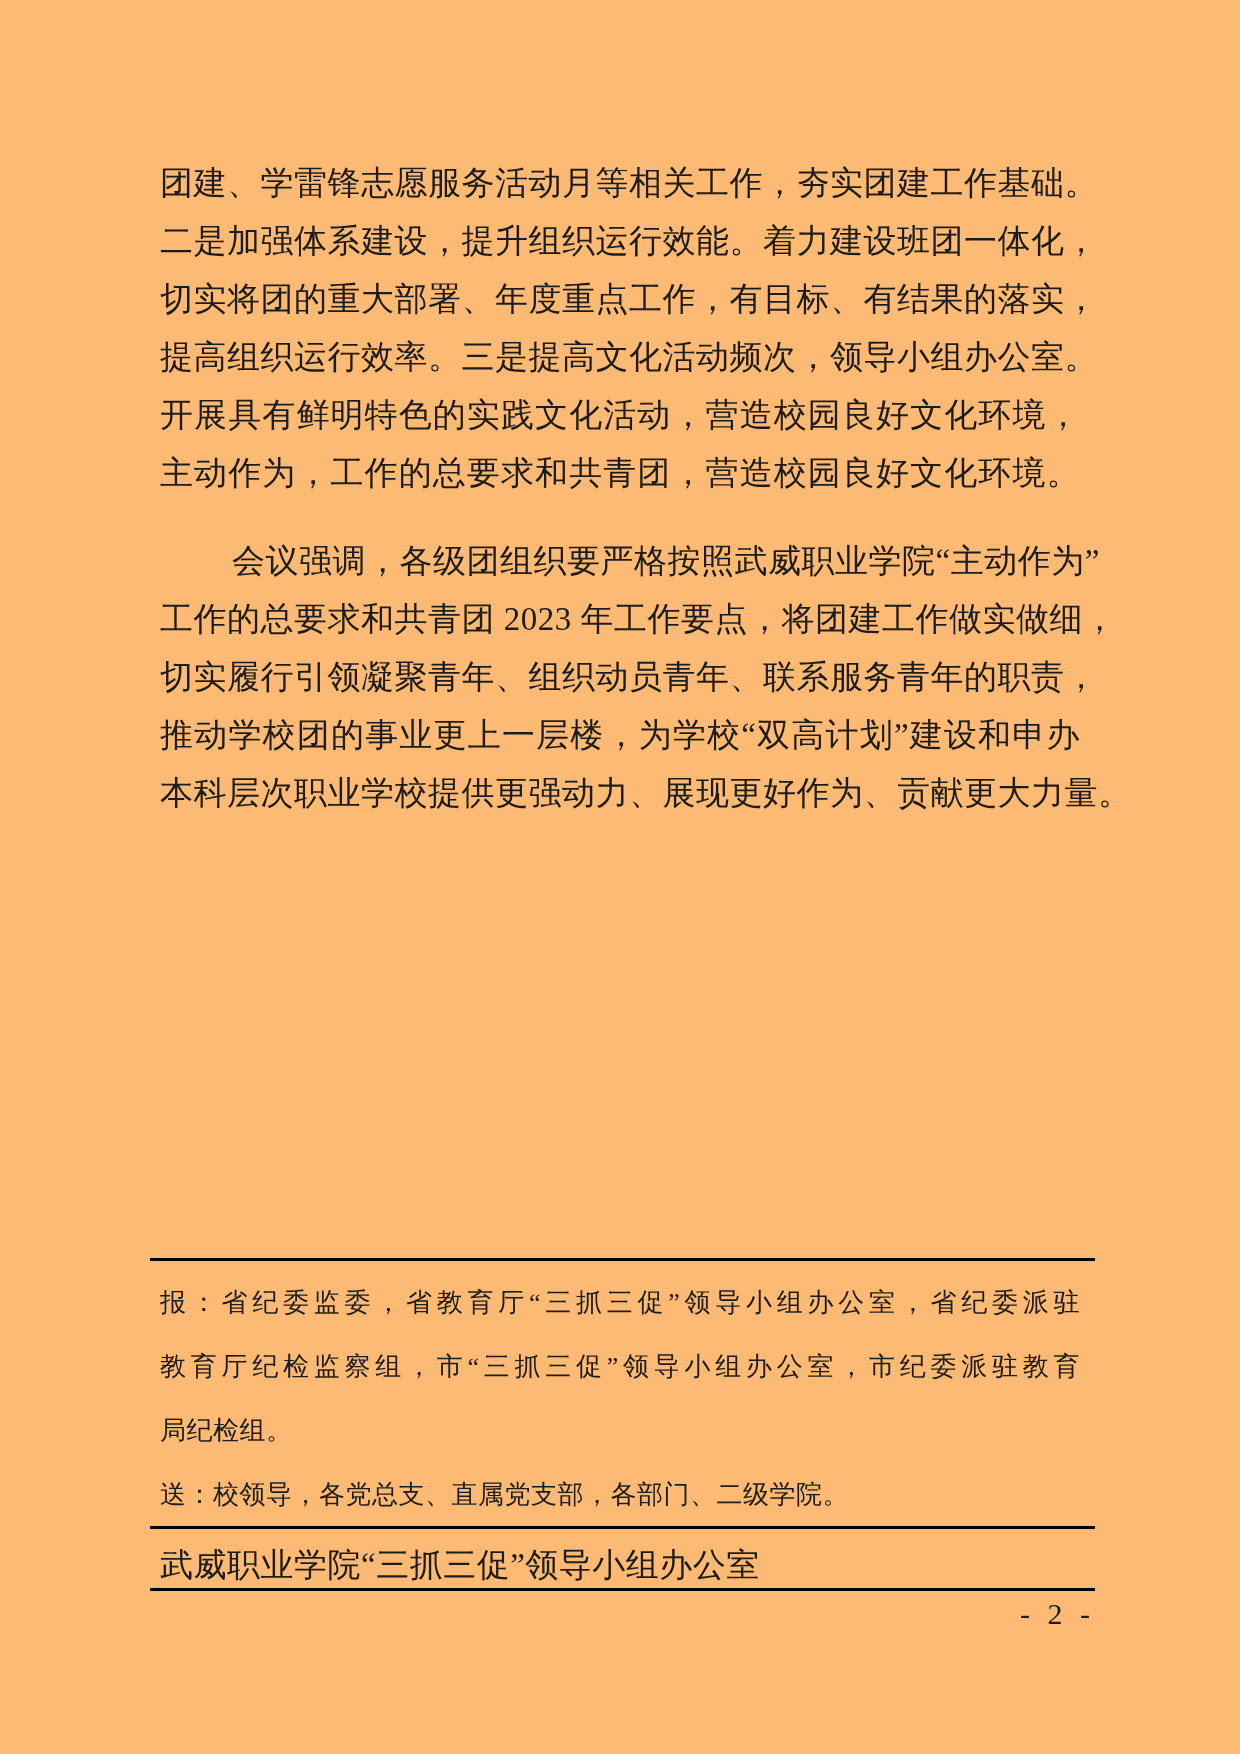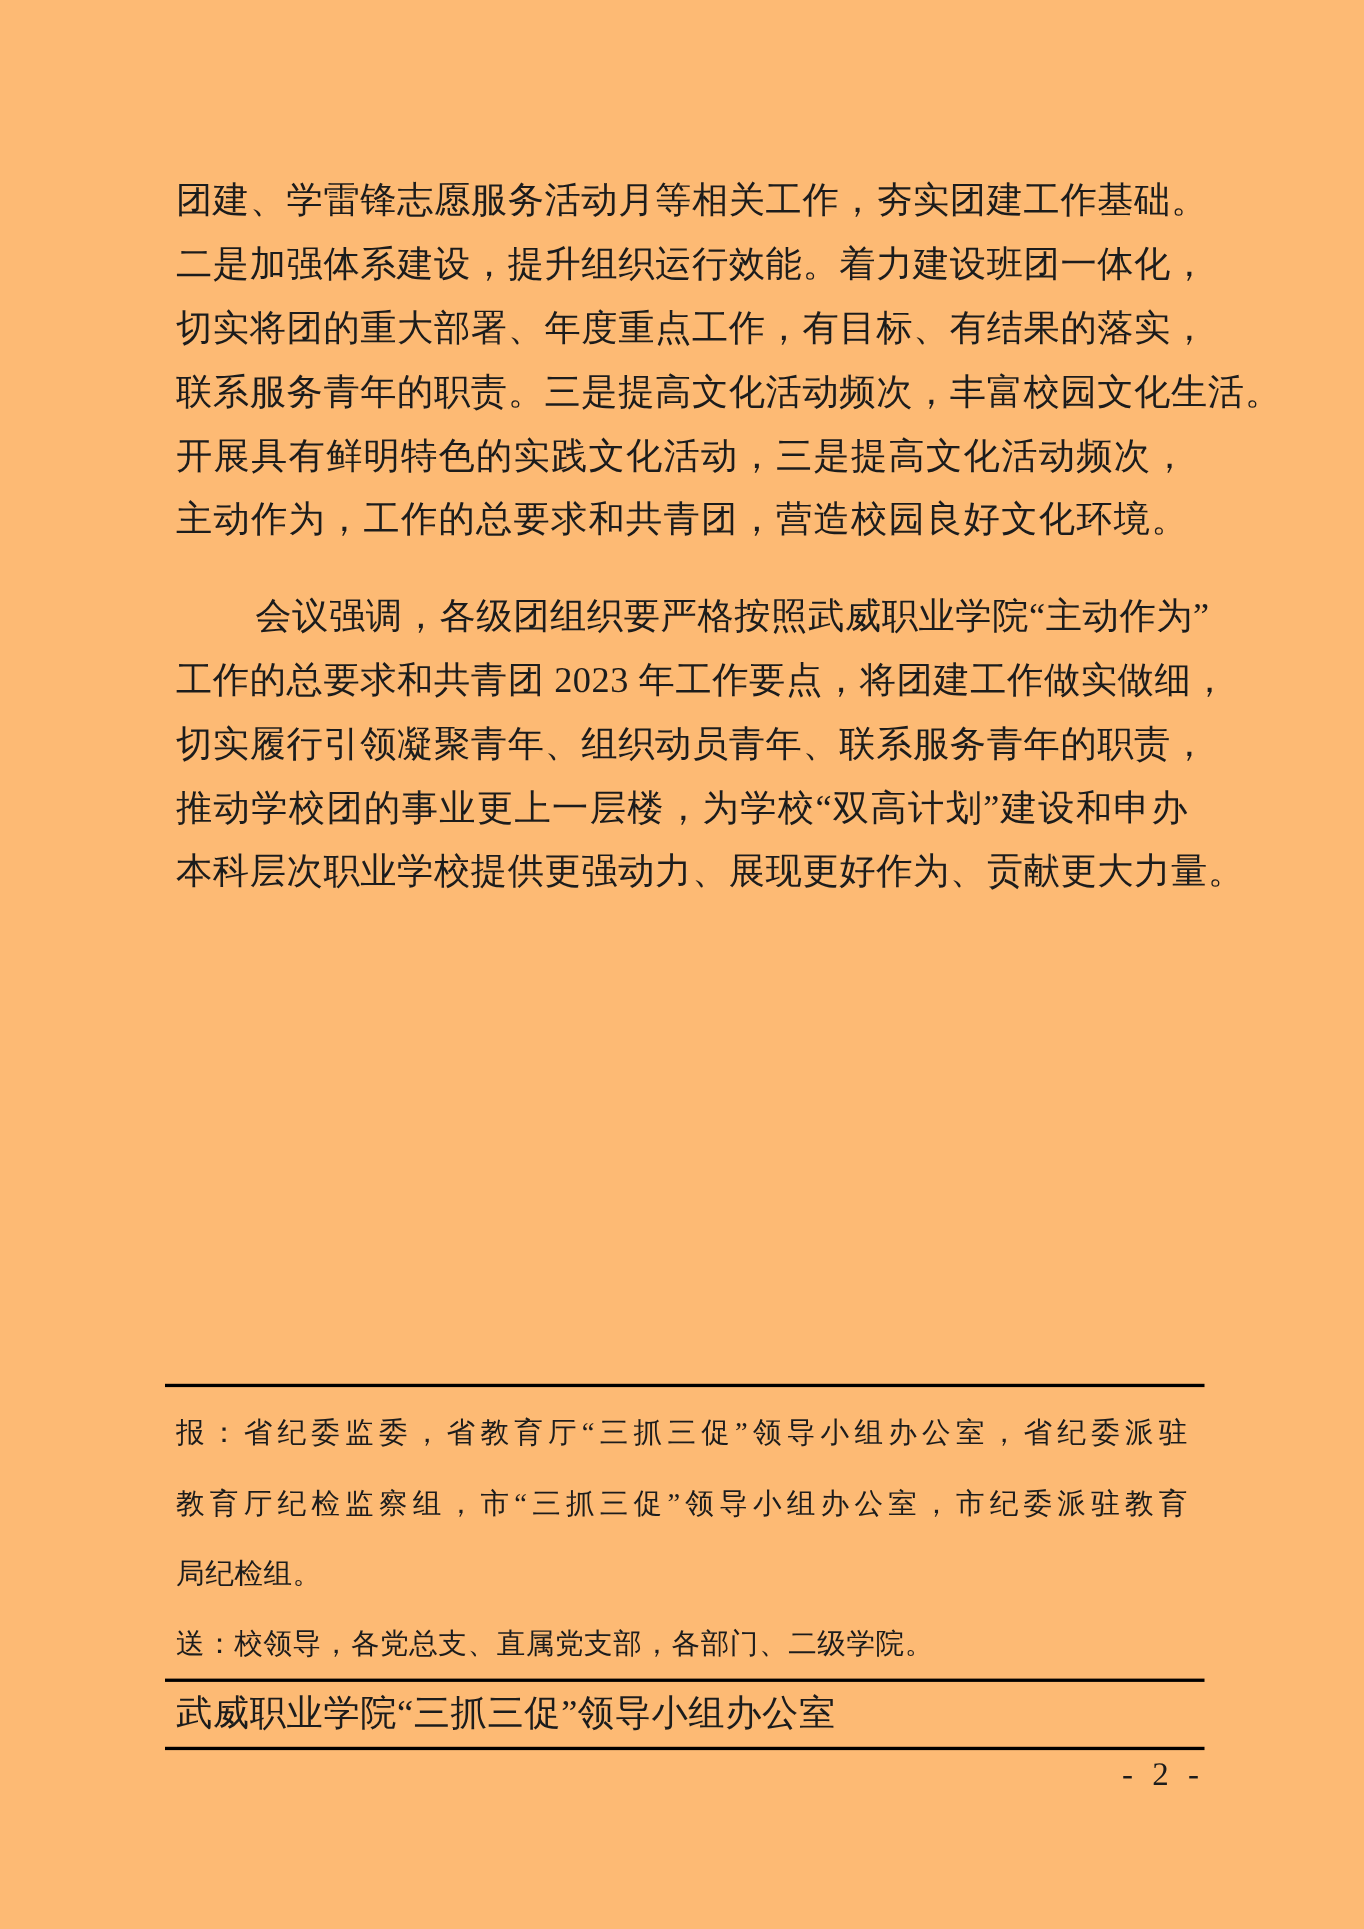--- a/index.html
+++ b/index.html
@@ -70,21 +70,21 @@
   }
 
   .issuer-row {
     position: absolute;
     top: 1526px;
     left: 160px;
     width: 912px;
     height: 62px;
     display: flex;
     justify-content: space-between;
-    align-items: center;
+    align-items: flex-end;
     font-size: 33px;
     letter-spacing: 0.5px;
     white-space: nowrap;
   }
   .page-number {
     position: absolute;
     top: 1596px;
     left: 150px;
     width: 945px;
     text-align: right;
@@ -100,23 +100,23 @@
 
   <main class="body-text">
     <section class="para para-1">
 
         <div class="line">团建、学雷锋志愿服务活动月等相关工作，夯实团建工作基础。</div>
 
         <div class="line">二是加强体系建设，提升组织运行效能。着力建设班团一体化，</div>
 
         <div class="line">切实将团的重大部署、年度重点工作，有目标、有结果的落实，</div>
 
-        <div class="line">联系服务青年的职责。三是提高文化活动频次，丰富校园文化生活。</div>
+        <div class="line">提高组织运行效率。三是提高文化活动频次，领导小组办公室。</div>
 
-        <div class="line">开展具有鲜明特色的实践文化活动，三是提高文化活动频次，</div>
+        <div class="line">开展具有鲜明特色的实践文化活动，营造校园良好文化环境，</div>
 
         <div class="line">主动作为，工作的总要求和共青团，营造校园良好文化环境。</div>
       </section>
 
     <section class="para para-2">
 
         <div class="line">会议强调，各级团组织要严格按照武威职业学院“主动作为”</div>
 
         <div class="line">工作的总要求和共青团 2023 年工作要点，将团建工作做实做细，</div>
 

